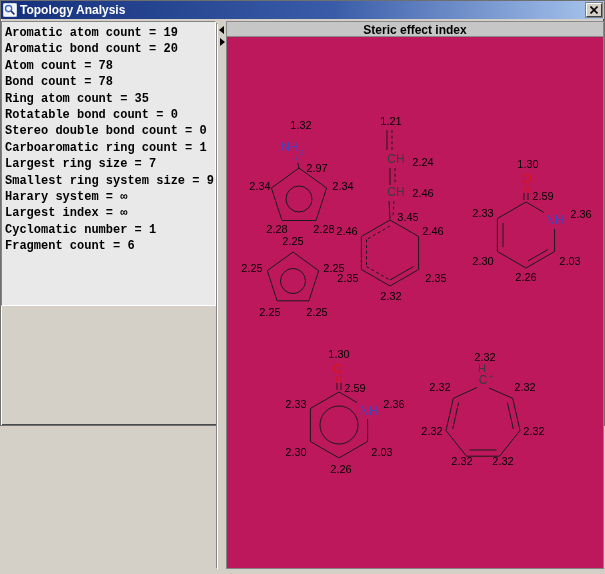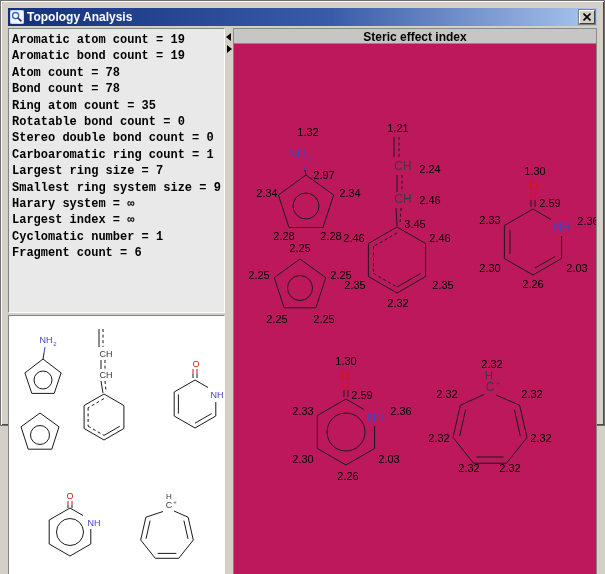--- a/index.html
+++ b/index.html
@@ -1,38 +1,38 @@
 <!DOCTYPE html>
 <html><head>
 <meta charset="utf-8">
 <style>
   html,body{margin:0;padding:0;background:#d4d0c8;width:605px;height:574px;overflow:hidden;}
   *{box-sizing:border-box;}
   .window{
-    width:605px;height:426px;background:#d4d0c8;padding:7px;
+    width:605px;height:426px;background:#d4d0c8;padding:0;
     border:1px solid #6f6f6f;
     box-shadow:inset 1px 1px 0 #ffffff, inset -1px -1px 0 #4a4a4a;
     font-family:"Liberation Sans", sans-serif;
   }
   .titlebar{
     height:18px;display:flex;align-items:center;gap:3px;padding:0 2px;
     background:linear-gradient(to right,#14307c 0%,#3a5ca8 55%,#a9c6ee 100%);
   }
   .titleicon{width:14px;height:14px;flex:none;display:block;}
   .titletext{
     color:#ffffff;font-size:12px;font-weight:bold;flex:1;
     white-space:nowrap;overflow:hidden;line-height:18px;
   }
   .closebtn{
     width:16px;height:14px;flex:none;background:#d4d0c8;padding:0;margin:0;
     border:1px solid;border-color:#ffffff #404040 #404040 #ffffff;
     box-shadow:0 0 0 1px #808080;display:flex;align-items:center;justify-content:center;cursor:default;
   }
   .content{display:flex;margin-top:2px;height:548px;}
-  .leftcol{width:217px;flex:none;display:flex;flex-direction:column;}
+  .leftcol{width:217px;flex:none;display:flex;flex-direction:row;}
   .props{
     height:285px;flex:none;background:#e9e9e9;overflow:hidden;
     border:1px solid;border-color:#848484 #ffffff #ffffff #848484;
     padding:3px 1px 0 3px;
   }
   .prop-line{
     font-family:"Liberation Mono", monospace;font-weight:bold;
     font-size:12px;line-height:16.4px;color:#000;white-space:pre;
   }
   .preview{
@@ -86,21 +86,21 @@
         <line x1="7.5" y1="0.5" x2="0.5" y2="7.5" stroke="#000" stroke-width="1.6"></line>
       </svg>
     </button>
   </div>
 
   <div class="content">
 
     <div class="leftcol">
       <div class="props">
           <div class="prop-line">Aromatic atom count = 19</div>
-          <div class="prop-line">Aromatic bond count = 19</div>
+          <div class="prop-line">Aromatic bond count = 20</div>
           <div class="prop-line">Atom count = 78</div>
           <div class="prop-line">Bond count = 78</div>
           <div class="prop-line">Ring atom count = 35</div>
           <div class="prop-line">Rotatable bond count = 0</div>
           <div class="prop-line">Stereo double bond count = 0</div>
           <div class="prop-line">Carboaromatic ring count = 1</div>
           <div class="prop-line">Largest ring size = 7</div>
           <div class="prop-line">Smallest ring system size = 9</div>
           <div class="prop-line">Harary system = ∞</div>
           <div class="prop-line">Largest index = ∞</div>

